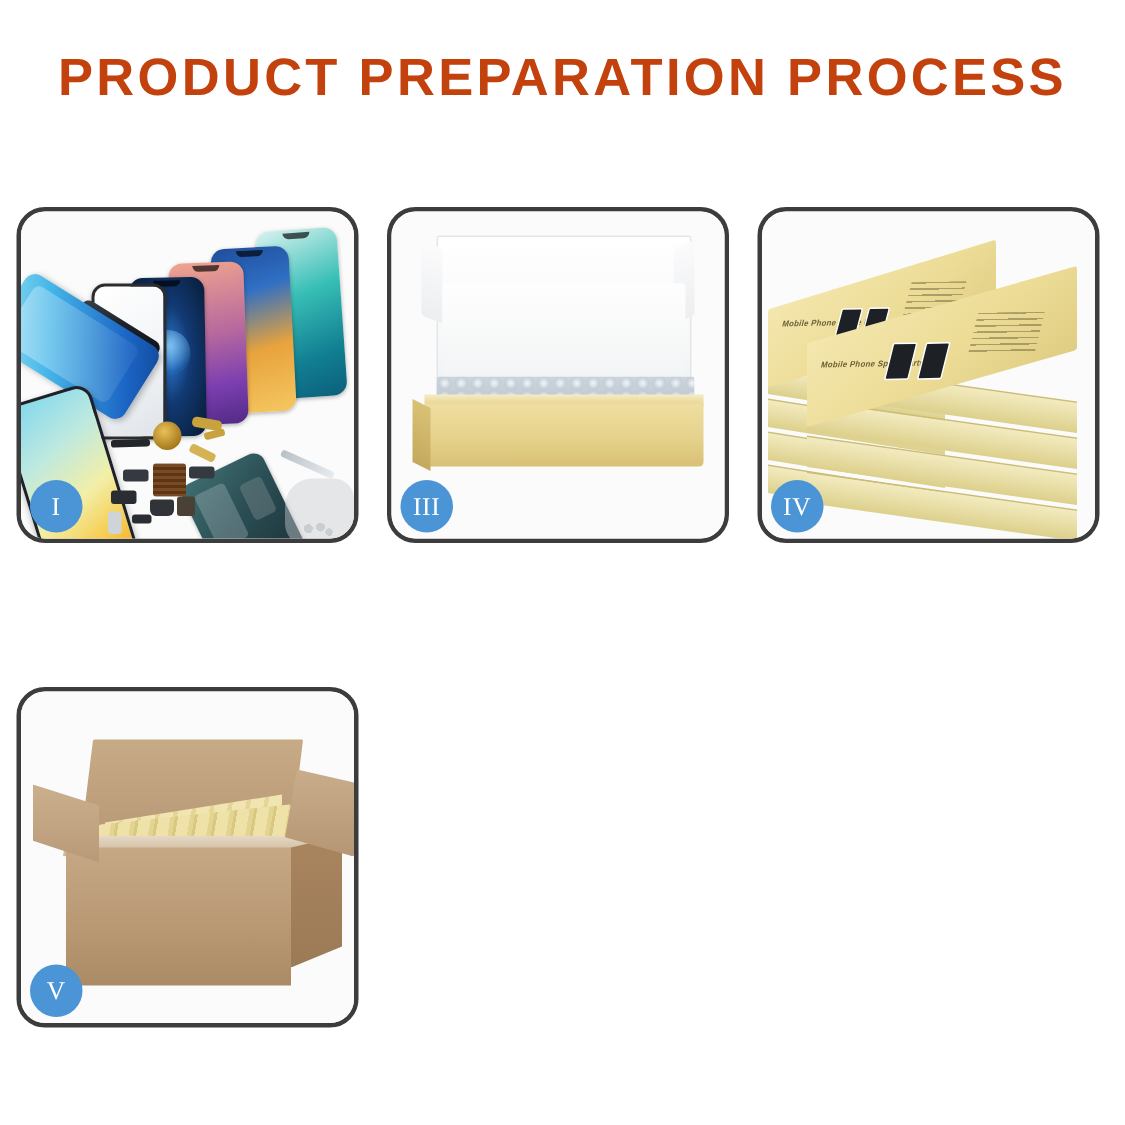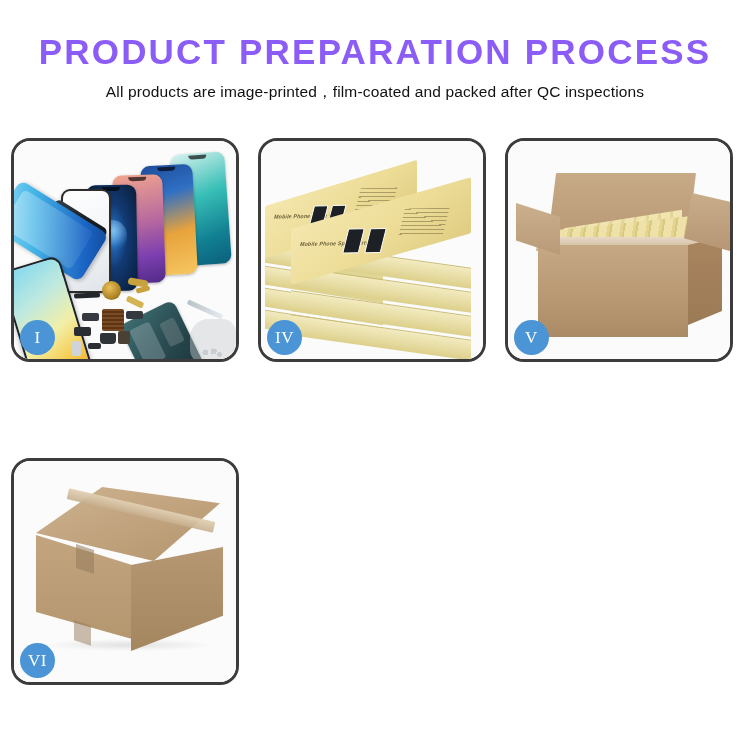--- a/index.html
+++ b/index.html
@@ -17,21 +17,21 @@
 
   
   .header {
     text-align: center;
     padding-top: 34px;
   }
   .title {
     font-size: 35px;
     font-weight: 700;
     letter-spacing: 2.2px;
-    color: #8b5cf6;
+    color: #c2410c;
     line-height: 1.05;
     white-space: nowrap;
     font-family: "Liberation Sans", "DejaVu Sans", sans-serif;
   }
   .subtitle {
     margin-top: 11px;
     font-size: 15.5px;
     font-weight: 400;
     letter-spacing: 0.15px;
     color: #111111;
@@ -453,21 +453,20 @@
     left: 30px; top: 178px;
     width: 170px; height: 12px;
     background: radial-gradient(ellipse at 50% 50%, rgba(0,0,0,0.10), transparent 72%);
   }
 </style>
 </head>
 <body>
 
 <div class="header">
   <div class="title">PRODUCT PREPARATION PROCESS</div>
-  <div class="subtitle">All products are image-printed，film-coated and packed after QC inspections</div>
 </div>
 
 <div class="grid">
 
   <div class="panel">
     <div class="panel-inner">
       <div class="scene">
         <div class="phone-screen ps1">
             <span class="notch"></span>
           </div>
@@ -501,20 +500,32 @@
         <div class="part p-btn"></div>
         <div class="part p-tweez"></div>
         <div class="part p-hand"></div>
         <div class="part p-screws"></div>
       </div>
     </div>
     <div class="badge">I</div>
   </div>
 
 
+  <div class="panel">
+    <div class="panel-inner">
+      <div class="lid"></div>
+      <div class="lid-ear-l"></div>
+      <div class="lid-ear-r"></div>
+      <div class="foam"></div>
+      <div class="box-inner-bubbles"></div>
+      <div class="box-lip"></div>
+      <div class="box-front"></div>
+    </div>
+    <div class="badge">III</div>
+  </div>
 
   <div class="panel">
     <div class="panel-inner">
       <div class="stackwrap">
 
         <div class="sbox-edge" style="left:4px; top:178px; width:118px; height:18px; transform:skewY(9deg);"></div>
         <div class="sbox-edge" style="left:4px; top:156px; width:118px; height:18px; transform:skewY(9deg);"></div>
         <div class="sbox-edge" style="left:4px; top:134px; width:118px; height:18px; transform:skewY(9deg);"></div>
         <div class="sbox-edge" style="left:4px; top:112px; width:118px; height:18px; transform:skewY(9deg);"></div>
         <div class="sbox-edge" style="left:4px; top:90px;  width:118px; height:18px; transform:skewY(9deg);"></div>
@@ -550,26 +561,14 @@
       <div class="inner-boxes"></div>
       <div class="carton-rim"></div>
       <div class="carton-body"></div>
       <div class="carton-side"></div>
       <div class="flap-left"></div>
       <div class="flap-right"></div>
     </div>
     <div class="badge">V</div>
   </div>
 
-  <div class="panel">
-    <div class="panel-inner">
-      <div class="sc-shadow"></div>
-      <div class="sc-top"></div>
-      <div class="sc-front"></div>
-      <div class="sc-side"></div>
-      <div class="sc-tape"></div>
-      <div class="sc-tab1"></div>
-      <div class="sc-tab2"></div>
-    </div>
-    <div class="badge">VI</div>
-  </div>
 
 </div>
 
 </body></html>

